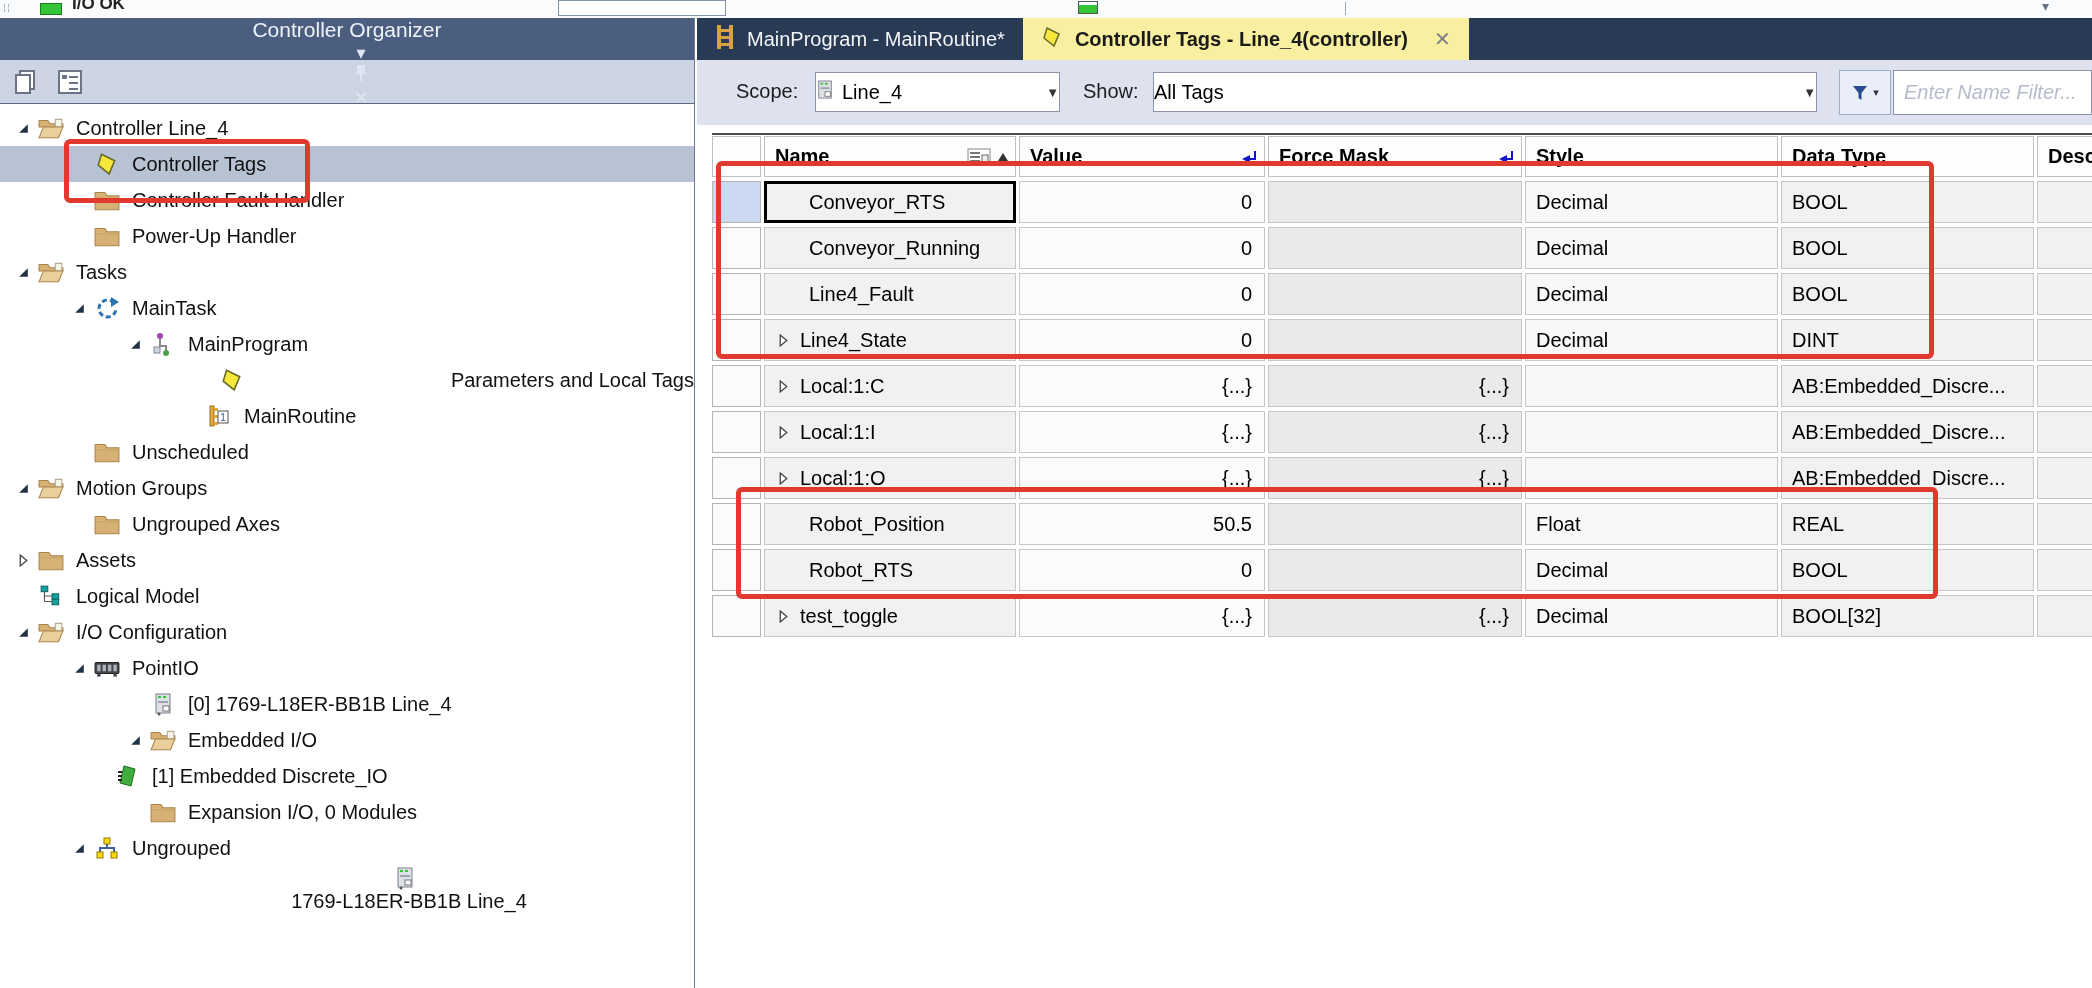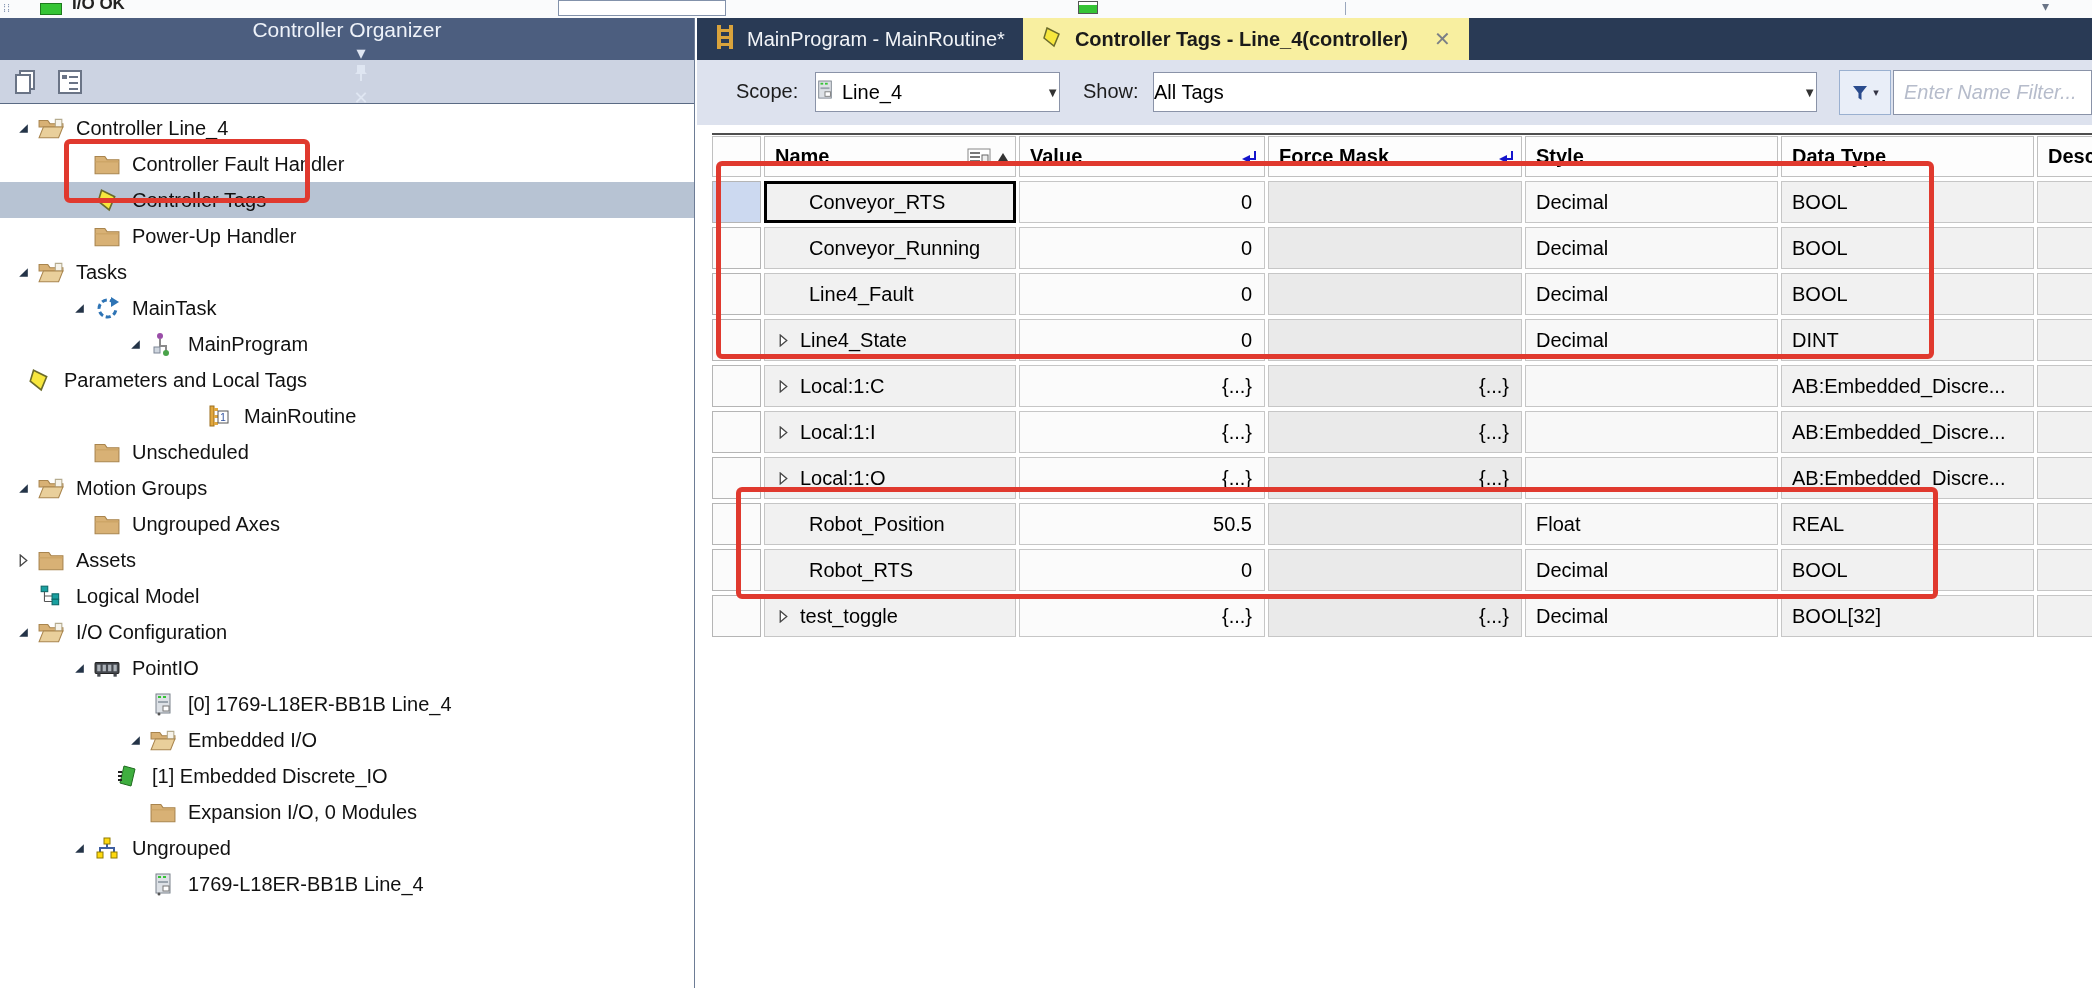--- a/index.html
+++ b/index.html
@@ -132,38 +132,38 @@
         </span>
         <span class="ticon">
           <svg width="26" height="22" viewBox="0 0 24 20">
             <path d="M1 3h8l2 3h12v3H1z" fill="#d8b175" stroke="#a9854e"></path>
             <path d="M16 2h6v7h-6z" fill="#f6f3ea" stroke="#b5ab8e"></path>
             <path d="M23 9l-4 10H1l4-10z" fill="#e9cf9b" stroke="#a9854e"></path>
           </svg>
         </span>
         <span>Controller Line_4</span>
       </div>
+      <div class="tree-row selected" style="padding-left: 68px;">
+        <span class="twisty"></span>
+        <span class="ticon">
+          <svg width="24" height="24" viewBox="0 0 22 22">
+            <polygon points="6,2 18,8 13,20 3,12" fill="#f7e73d" stroke="#6b6b2a" stroke-width="1.5"></polygon>
+          </svg>
+        </span>
+        <span>Controller Tags</span>
+      </div>
       <div class="tree-row" style="padding-left: 68px;">
         <span class="twisty"></span>
         <span class="ticon">
           <svg width="26" height="22" viewBox="0 0 24 20">
             <path d="M1 3h9l2 3h11v13H1z" fill="#d8b175" stroke="#a9854e"></path>
             <path d="M1 8h22" stroke="#c9a263"></path>
           </svg>
         </span>
         <span>Controller Fault Handler</span>
-      </div>
-      <div class="tree-row selected" style="padding-left: 68px;">
-        <span class="twisty"></span>
-        <span class="ticon">
-          <svg width="24" height="24" viewBox="0 0 22 22">
-            <polygon points="6,2 18,8 13,20 3,12" fill="#f7e73d" stroke="#6b6b2a" stroke-width="1.5"></polygon>
-          </svg>
-        </span>
-        <span>Controller Tags</span>
       </div>
       <div class="tree-row" style="padding-left: 68px;">
         <span class="twisty"></span>
         <span class="ticon">
           <svg width="26" height="22" viewBox="0 0 24 20">
             <path d="M1 3h9l2 3h11v13H1z" fill="#d8b175" stroke="#a9854e"></path>
             <path d="M1 8h22" stroke="#c9a263"></path>
           </svg>
         </span>
         <span>Power-Up Handler</span>
@@ -206,21 +206,21 @@
         <span class="ticon">
           <svg width="24" height="24" viewBox="0 0 24 24">
             <circle cx="9" cy="4" r="3" fill="#9a4ea8"></circle>
             <path d="M9 7v7h6v5" stroke="#8a8a8a" stroke-width="2" fill="none"></path>
             <circle cx="15" cy="21" r="3" fill="#4aa34a"></circle>
             <rect x="3" y="15" width="6" height="6" fill="#cfd6df" stroke="#7c8696"></rect>
           </svg>
         </span>
         <span>MainProgram</span>
       </div>
-      <div class="tree-row" style="">
+      <div class="tree-row" style=" justify-content: space-between;">
         <span class="twisty"></span>
         <span class="ticon">
           <svg width="24" height="24" viewBox="0 0 22 22">
             <polygon points="6,2 18,8 13,20 3,12" fill="#f7e73d" stroke="#6b6b2a" stroke-width="1.5"></polygon>
           </svg>
         </span>
         <span>Parameters and Local Tags</span>
       </div>
       <div class="tree-row" style="padding-left: 180px;">
         <span class="twisty"></span>
@@ -391,21 +391,21 @@
         <span class="ticon">
           <svg width="24" height="22" viewBox="0 0 24 22">
             <path d="M12 7v4M5 15v-4h14v4" stroke="#3f5f9f" fill="none" stroke-width="2"></path>
             <rect x="9" y="1" width="6" height="6" fill="#ffd90f" stroke="#8f7a00"></rect>
             <rect x="2" y="15" width="6" height="6" fill="#ffd90f" stroke="#8f7a00"></rect>
             <rect x="16" y="15" width="6" height="6" fill="#ffd90f" stroke="#8f7a00"></rect>
           </svg>
         </span>
         <span>Ungrouped</span>
       </div>
-      <div class="tree-row" style="padding-left: 124px;">
+      <div class="tree-row" style="padding-left: 124px; flex-direction: column;">
         <span class="twisty"></span>
         <span class="ticon">
           <svg width="20" height="24" viewBox="0 0 20 24">
             <rect x="3" y="2" width="14" height="19" fill="#dde1e6" stroke="#7a828c"></rect>
             <rect x="5" y="4" width="3" height="2" fill="#35c435"></rect>
             <rect x="10" y="4" width="3" height="2" fill="#35c435"></rect>
             <rect x="5" y="9" width="10" height="2" fill="#9aa4ae"></rect>
             <rect x="10" y="14" width="6" height="5" fill="#fff" stroke="#777"></rect>
             <circle cx="6" cy="22" r="1.5" fill="#555"></circle>
           </svg>

